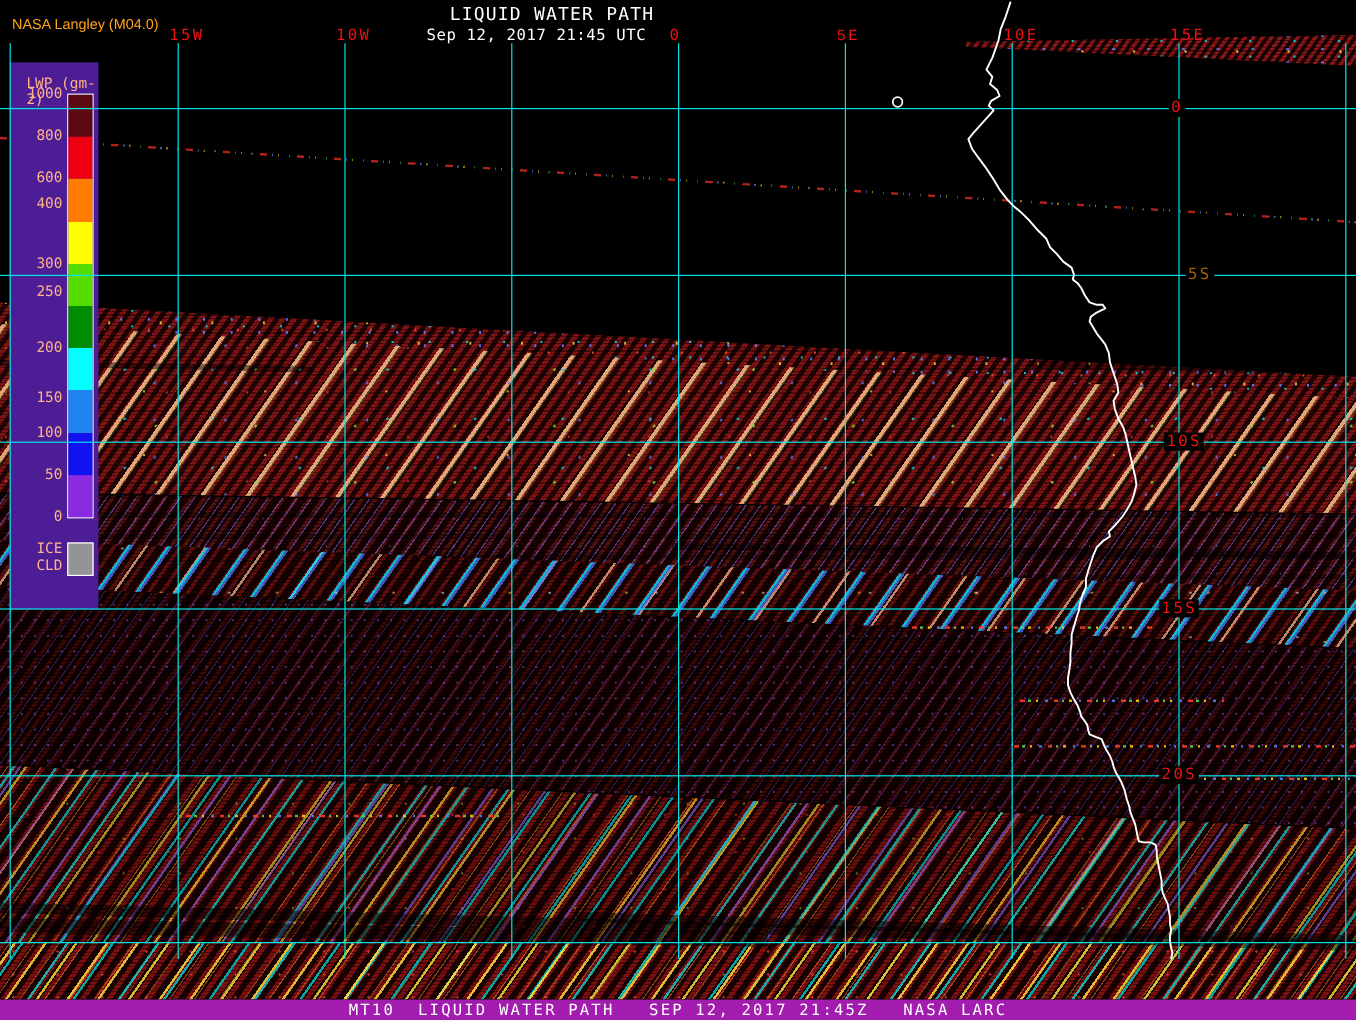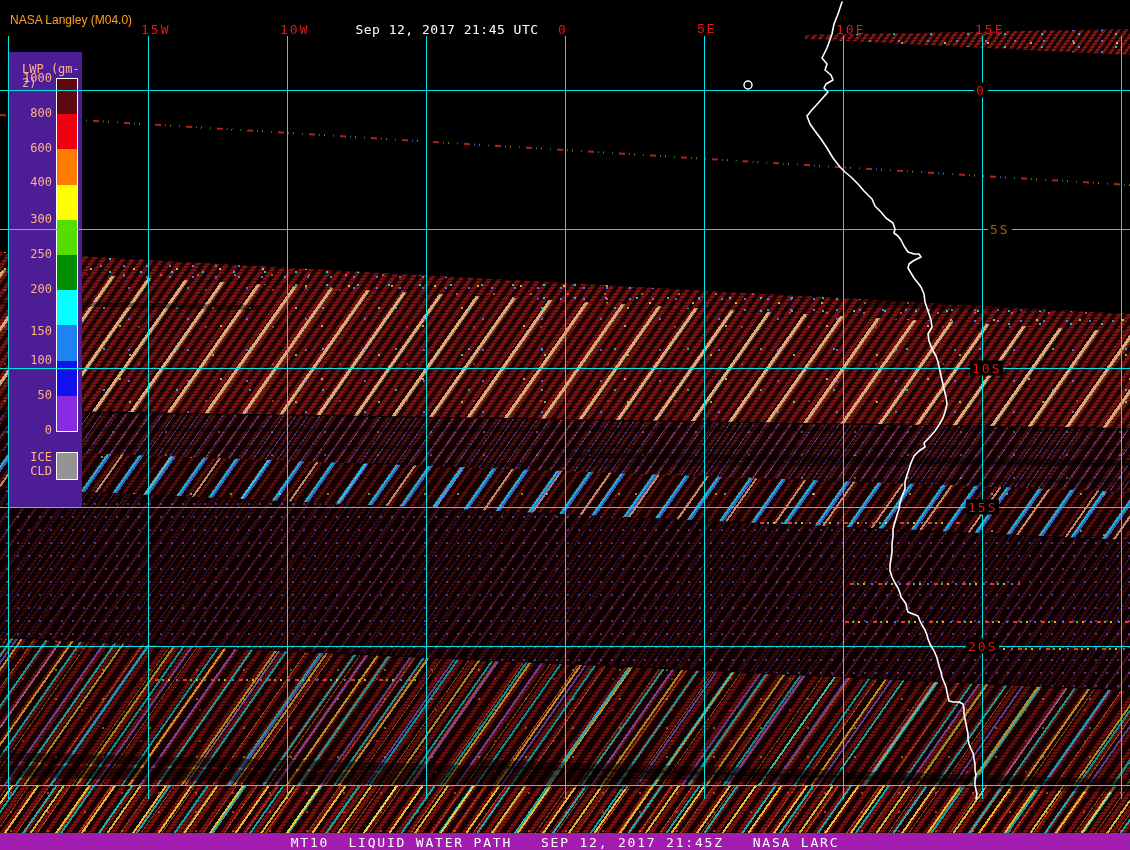--- a/index.html
+++ b/index.html
@@ -153,23 +153,23 @@
     <div class="dashrow" style="left:845px;top:621px;width:285px"></div>
     <div class="dashrow" style="left:155px;top:679px;width:265px"></div>
     <div class="dashrow" style="left:990px;top:648px;width:140px"></div>
 
     <div id="legend">
       <div id="legend-title" style="color: rgb(255, 178, 138);">LWP (gm-2)</div>
       <div id="lg-ticks">
           <div class="lg-tick" style="top: 19px; color: rgb(255, 178, 138);">1000</div>
           <div class="lg-tick" style="top: 54.2px; color: rgb(255, 178, 138);">800</div>
           <div class="lg-tick" style="top: 89.4px; color: rgb(255, 178, 138);">600</div>
-          <div class="lg-tick" style="top: 123px; color: rgb(255, 178, 138);">400</div>
+          <div class="lg-tick" style="top: 110px; color: rgb(255, 178, 138);">400</div>
           <div class="lg-tick" style="top: 159.8px; color: rgb(255, 178, 138);">300</div>
-          <div class="lg-tick" style="top: 195px; color: rgb(255, 178, 138);">250</div>
+          <div class="lg-tick" style="top: 184px; color: rgb(255, 178, 138);">250</div>
           <div class="lg-tick" style="top: 230.2px; color: rgb(255, 178, 138);">200</div>
           <div class="lg-tick" style="top: 272px; color: rgb(255, 178, 138);">150</div>
           <div class="lg-tick" style="top: 300.6px; color: rgb(255, 178, 138);">100</div>
           <div class="lg-tick" style="top: 335.8px; color: rgb(255, 178, 138);">50</div>
           <div class="lg-tick" style="top: 371px; color: rgb(255, 178, 138);">0</div>
         </div>
       <div id="lg-bar">
           <div class="lg-seg" style="height: 35.2px; background: rgb(94, 8, 18);"></div>
           <div class="lg-seg" style="height: 35.2px; background: rgb(238, 0, 17);"></div>
           <div class="lg-seg" style="height: 35.2px; background: rgb(255, 124, 0);"></div>
@@ -228,19 +228,20 @@
           891,559 890,565 890,571 892,577 895,583 898,588 900,593 901,597 904,601 906,604 907,609 908,612
           913,614 918,616 920,621 922,625 925,630 927,635 928,639 930,644 933,649 935,653 937,658 938,662
           939,666 941,672 942,677 944,682 946,687 947,692 948,697 949,701 953,702 959,702 963,704 964,709
           964,714 965,719 966,724 967,729 968,734 968,739 969,744 971,749 973,753 974,759 975,764 975,770
           976,775 975,780 975,785 976,790 977,794 976,799"></polyline>
       <circle cx="748" cy="85" r="4" fill="none" stroke="#ffffff" stroke-width="1.5"></circle>
     </svg>
   </div>
 
   <div id="credit" style="color: rgb(255, 163, 26);">NASA Langley (M04.0)</div>
+  <div id="title">LIQUID WATER PATH</div>
   <div id="subtitle">Sep 12, 2017 21:45 UTC</div>
 
   <div id="footer">
     <span id="footer-text">MT10  LIQUID WATER PATH   SEP 12, 2017 21:45Z   NASA LARC</span>
   </div>
 
 </div>
 
 </body></html>

